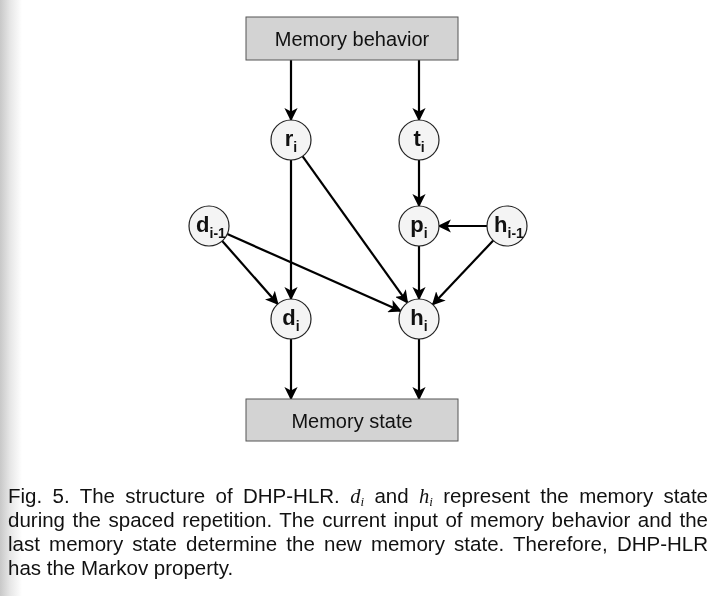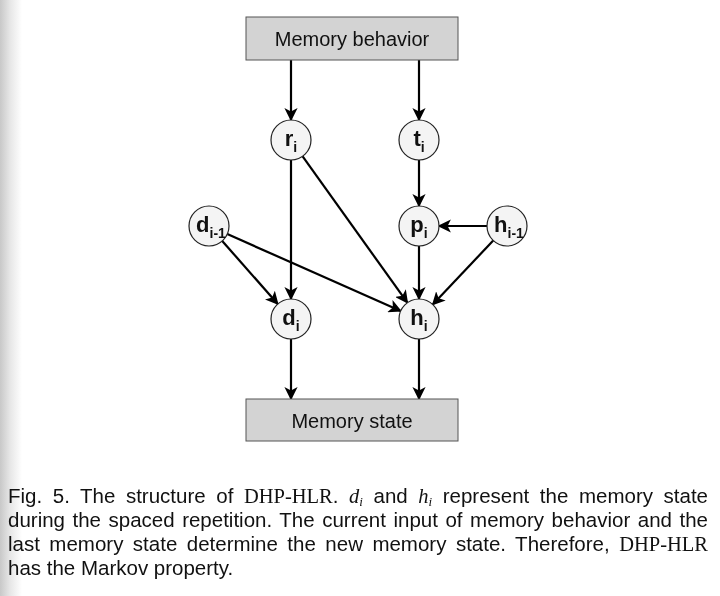--- a/index.html
+++ b/index.html
@@ -18,21 +18,21 @@
   .node circle { fill: #f4f4f4; stroke: #222; stroke-width: 1.2; }
   .node-main { font-family: "Liberation Sans", sans-serif; font-weight: bold; font-size: 22px; fill: #111; }
   .node-sub { font-family: "Liberation Sans", sans-serif; font-weight: bold; font-size: 14px; fill: #111; }
   .edge { stroke: #000; stroke-width: 2.2; fill: none; }
 
   .caption {
     position: absolute; left: 8px; top: 484px; width: 700px;
     font-family: "Liberation Sans", sans-serif; font-size: 20.5px; line-height: 24px;
     color: #111; text-align: justify;
   }
-  .serif { font-family: Liberation Serif, serif; }
+  .serif { font-family: Liberation Sans, sans-serif; }
   .math { font-family: "Liberation Serif", serif; font-style: italic; }
   .math sub { font-size: 13px; vertical-align: -3px; line-height: 0; }
 </style>
 </head>
 <body>
 
 <div class="left-shade"></div>
 
 <svg class="diagram" width="720" height="480" viewBox="0 0 720 480">
   <defs>

